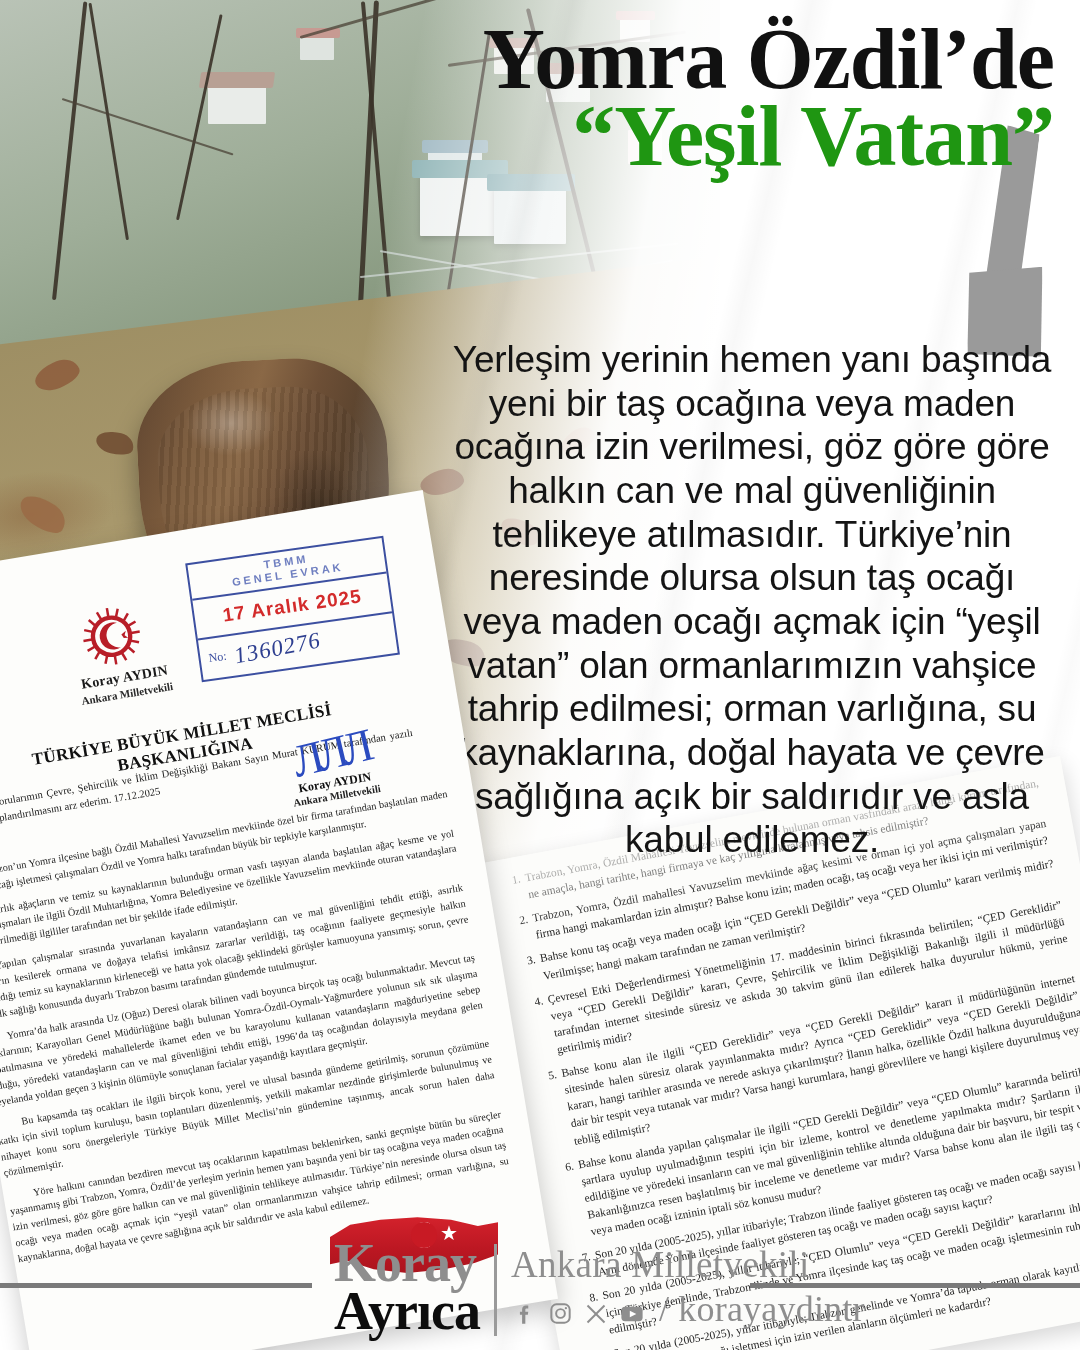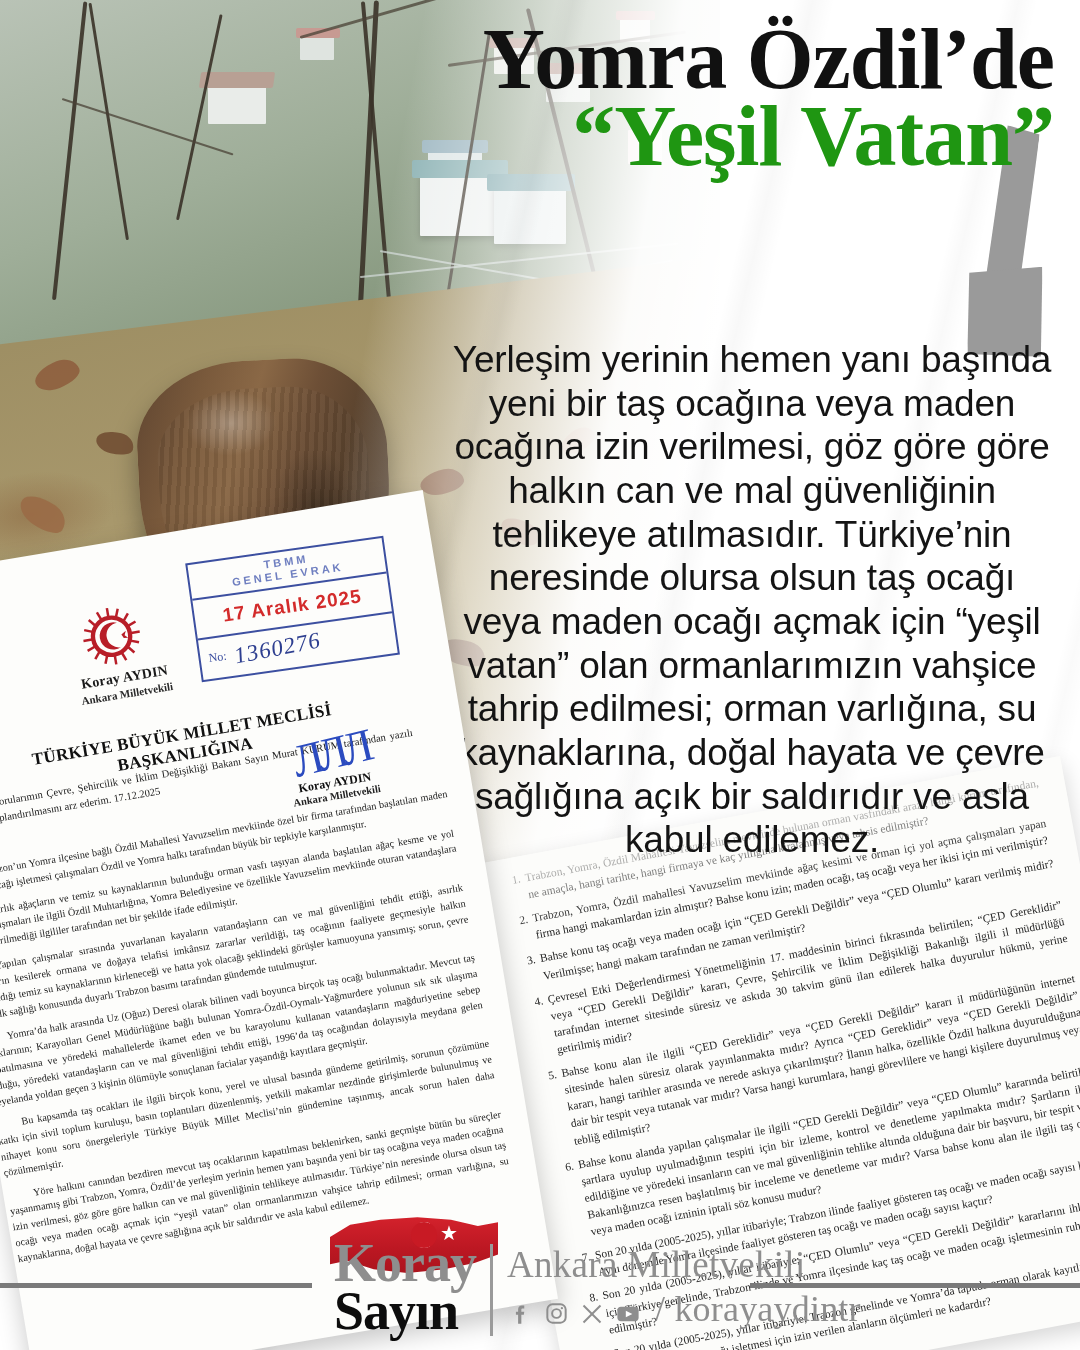--- a/index.html
+++ b/index.html
@@ -396,21 +396,21 @@
   <div class="rule right"></div>
 
   <div class="flag"></div>
   <div class="flag-moon"></div>
   <div class="flag-moon-cut"></div>
   <div class="flag-star">★</div>
 
   <div class="brand">
     <div class="brand-name">
       <span class="bn1">Koray</span>
-      <span class="bn2">Sayın</span>
+      <span class="bn2">Ayrıca</span>
     </div>
     <div class="brand-div"></div>
     <div class="brand-right">
       <div class="brand-role">Ankara Milletvekili</div>
       <div class="brand-social">
         <span class="soc">
           <svg viewBox="0 0 24 24" width="25" height="25" fill="currentColor">
             <path d="M15.6 4.2h-2.1c-2.3 0-3.8 1.5-3.8 3.9v2.1H7.6v2.9h2.1v8.7h3.1v-8.7h2.4l.4-2.9h-2.8V8.4c0-.8.3-1.3 1.3-1.3h1.5V4.2z"></path>
           </svg>
         </span>

